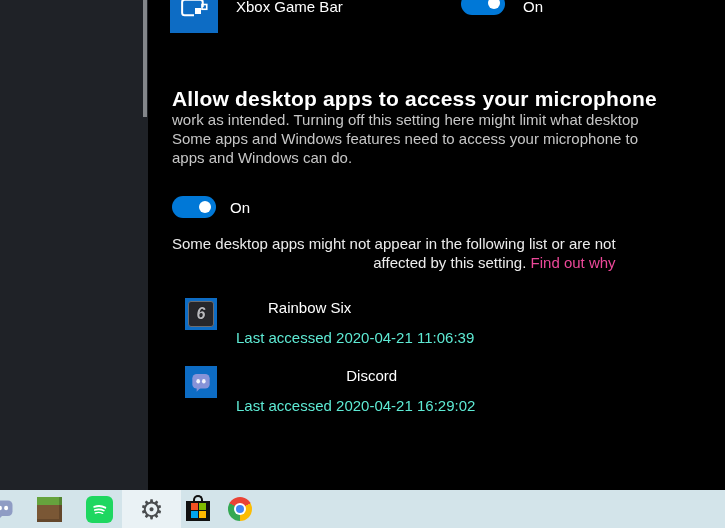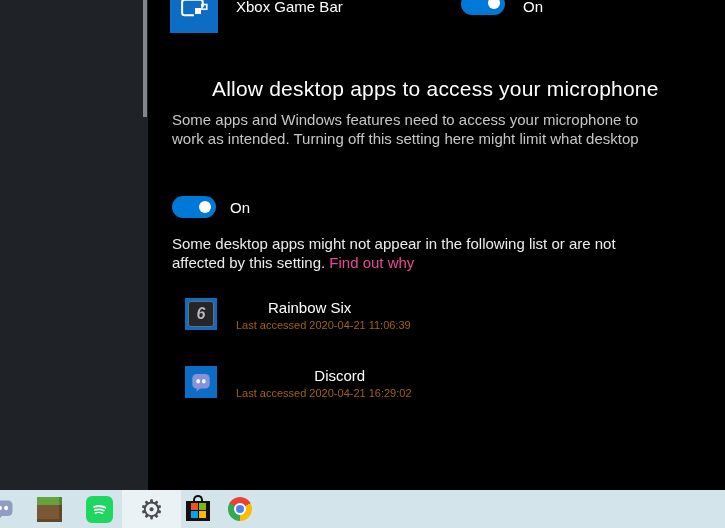--- a/index.html
+++ b/index.html
@@ -17,37 +17,37 @@
   .xbox-tile{position:absolute;left:22px;top:-15px;width:48px;height:48px;background:#0d6cc4;
              display:flex;align-items:center;justify-content:center;}
   .xbox-label{position:absolute;left:88px;top:-2px;font-size:15px;color:#fff;}
 
   .toggle{position:absolute;width:44px;height:22px;border-radius:11px;background:#0078d7;}
   .toggle .knob{position:absolute;left:27px;top:5px;width:12px;height:12px;border-radius:50%;background:#fff;}
   .toggle-xbox{left:313px;top:-7px;}
   .toggle-xbox .knob{top:4px;}
   .on-xbox{position:absolute;left:375px;top:-2px;font-size:15px;color:#fff;}
 
-  .heading{position:absolute;left:24px;top:77px;font-size:21px;font-weight:400;color:#fff;letter-spacing:.2px;margin-left:40px;}
+  .heading{position:absolute;left:24px;top:87px;font-size:21px;font-weight:700;color:#fff;letter-spacing:.2px;}
 
   .description{position:absolute;left:24px;top:110px;font-size:15px;line-height:19px;color:#c6c6c6;}
 
   .toggle-main{left:24px;top:196px;}
   .on-main{position:absolute;left:82px;top:199px;font-size:15px;color:#fff;}
 
-  .note{position:absolute;left:24px;top:234px;font-size:15px;line-height:19px;color:#ececec;}
+  .note{position:absolute;left:24px;top:234px;font-size:15px;line-height:19px;color:#ececec;text-align:right;}
   .note a{color:#ec4899;text-decoration:none;cursor:pointer;}
 
   .app-row{position:absolute;left:37px;display:flex;gap:19px;}
   .app-row-1{top:298px;}
   .app-row-2{top:366px;text-align:center;}
   .app-tile{width:32px;height:32px;background:#0d6cc4;display:flex;align-items:center;justify-content:center;flex:0 0 auto;}
   .app-texts{padding-top:1px;}
   .app-name{font-size:15px;line-height:17px;color:#fff;margin-left:32px;}
-  .app-sub{font-size:11px;line-height:17px;color:#a16207;margin-top:1px;white-space:nowrap;}
+  .app-sub{font-size:15px;line-height:17px;color:#5eead4;margin-top:13px;white-space:nowrap;}
 
   
   .r6-logo{width:26px;height:26px;background:#26262a;border:1px solid #6d6d70;border-radius:3px;
            box-sizing:border-box;display:flex;align-items:center;justify-content:center;
            color:#b9b9bd;font-size:16px;font-weight:bold;font-style:italic;
            text-shadow:0 0 1px #000;}
 
   
   .taskbar{position:absolute;left:0;top:490px;width:725px;height:38px;background:#d3e4ea;}
   .tb-btn{position:absolute;top:0;height:38px;display:flex;align-items:center;justify-content:center;}
@@ -92,22 +92,23 @@
     </div>
     <div class="xbox-label">Xbox Game Bar</div>
     <div class="toggle toggle-xbox">
         <div class="knob"></div>
       </div>
     <div class="on-xbox">On</div>
 
     <div class="heading">Allow desktop apps to access your microphone</div>
 
     <div class="description">
+      <div>work as intended. Turning off this setting here might limit what desktop</div>
       <div>Some apps and Windows features need to access your microphone to</div>
-      <div>work as intended. Turning off this setting here might limit what desktop</div>
+      <div>apps and Windows can do.</div>
     </div>
 
     <div class="toggle toggle-main">
         <div class="knob"></div>
       </div>
     <div class="on-main">On</div>
 
     <div class="note">
       <span>Some desktop apps might not appear in the following list or are not</span><br>
       <span>affected by this setting.</span>

